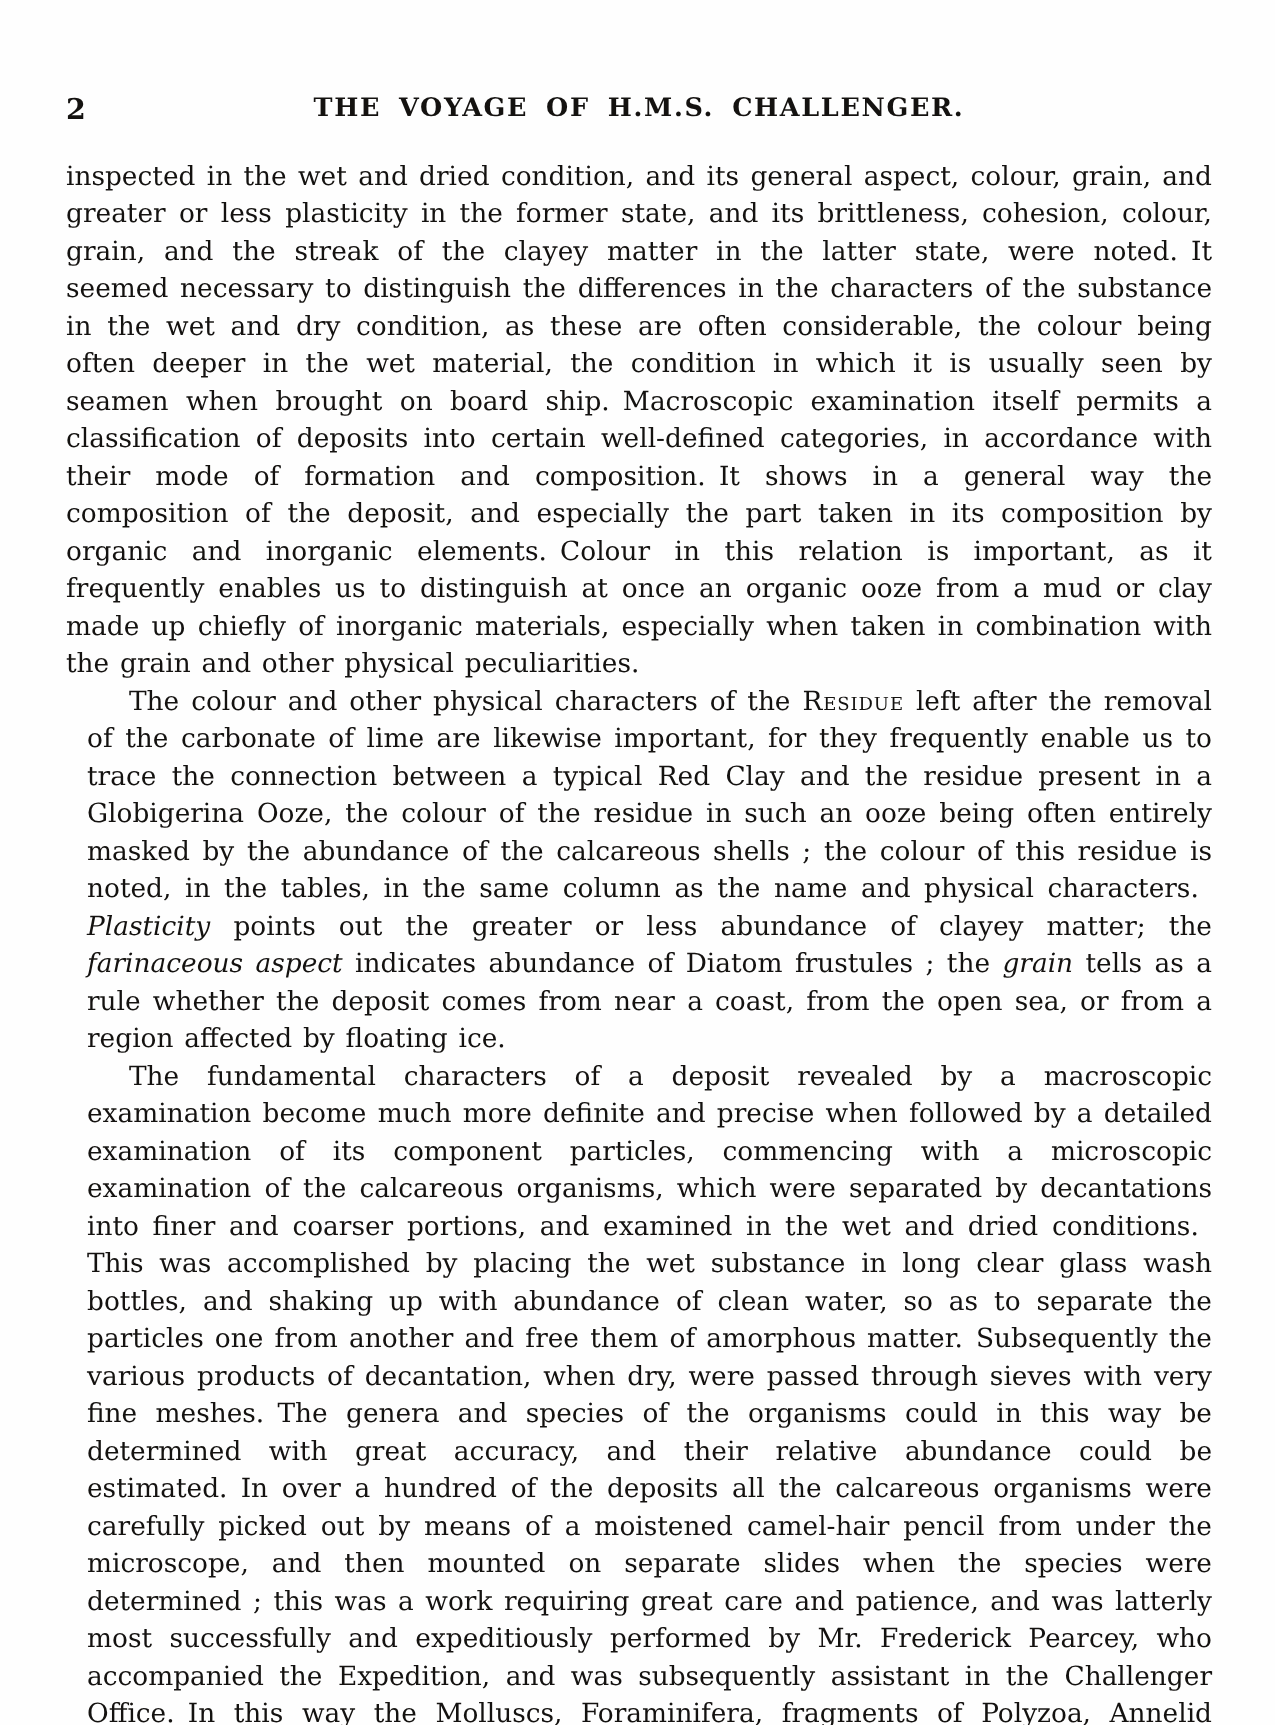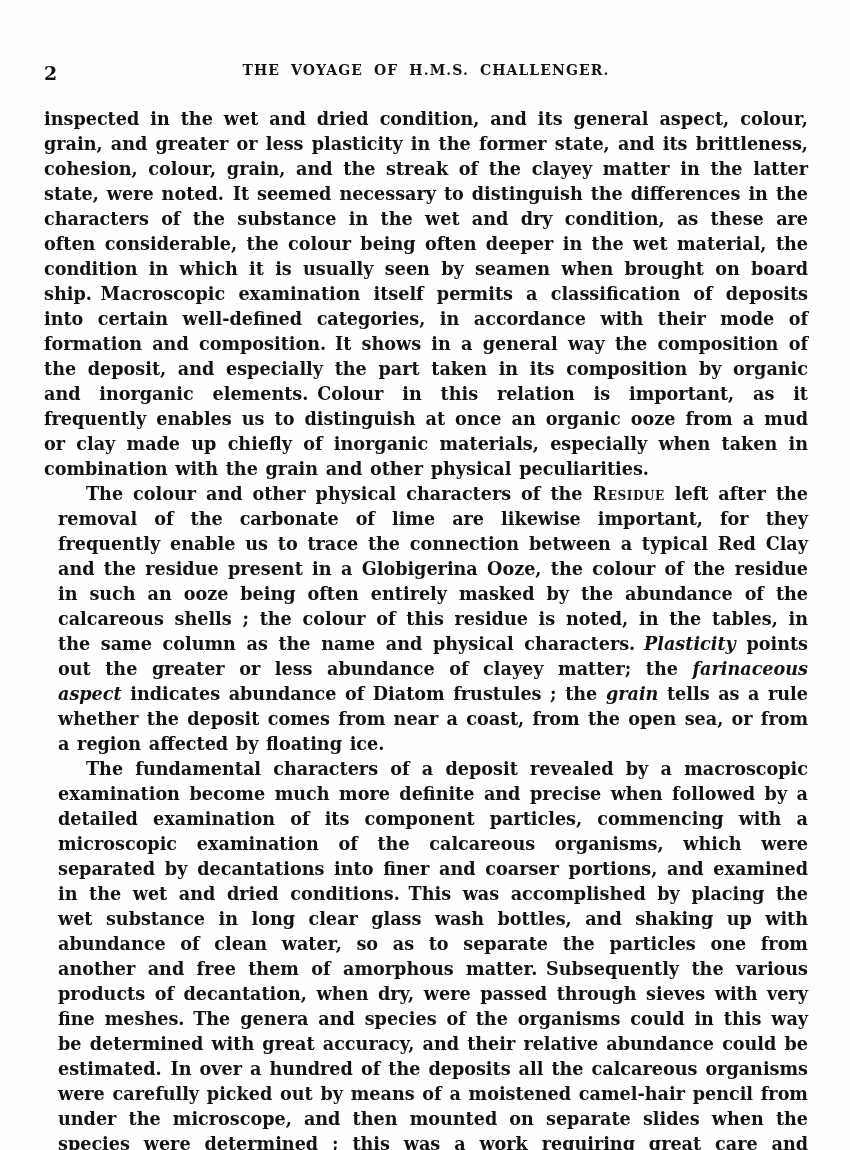--- a/index.html
+++ b/index.html
@@ -28,40 +28,39 @@
     position: absolute;
     left: 0;
     top: 0;
     font-size: 19px;
     font-weight: bold;
     letter-spacing: 0.5px;
   }
   .running-title {
     margin: 0;
     text-align: center;
-    font-size: 14px;
+    font-size: 17px;
     font-weight: bold;
     letter-spacing: 1.1px;
     word-spacing: 5px;
     white-space: nowrap;
   }
   .body-text {
     position: absolute;
     top: 106px;
     left: 44px;
     width: 764px;
   }
   .para {
     margin: 0;
     font-size: 17.6px;
     line-height: 25px;
     text-align: justify;
     word-spacing: 0.09em;
     text-rendering: optimizeLegibility;
-    font-weight: bold;
   }
   .para.indent {
     text-indent: 28px;
     margin-left: 14px;
   }
   
   .para.continues {
     text-align-last: justify;
   }
   .run-normal { }

